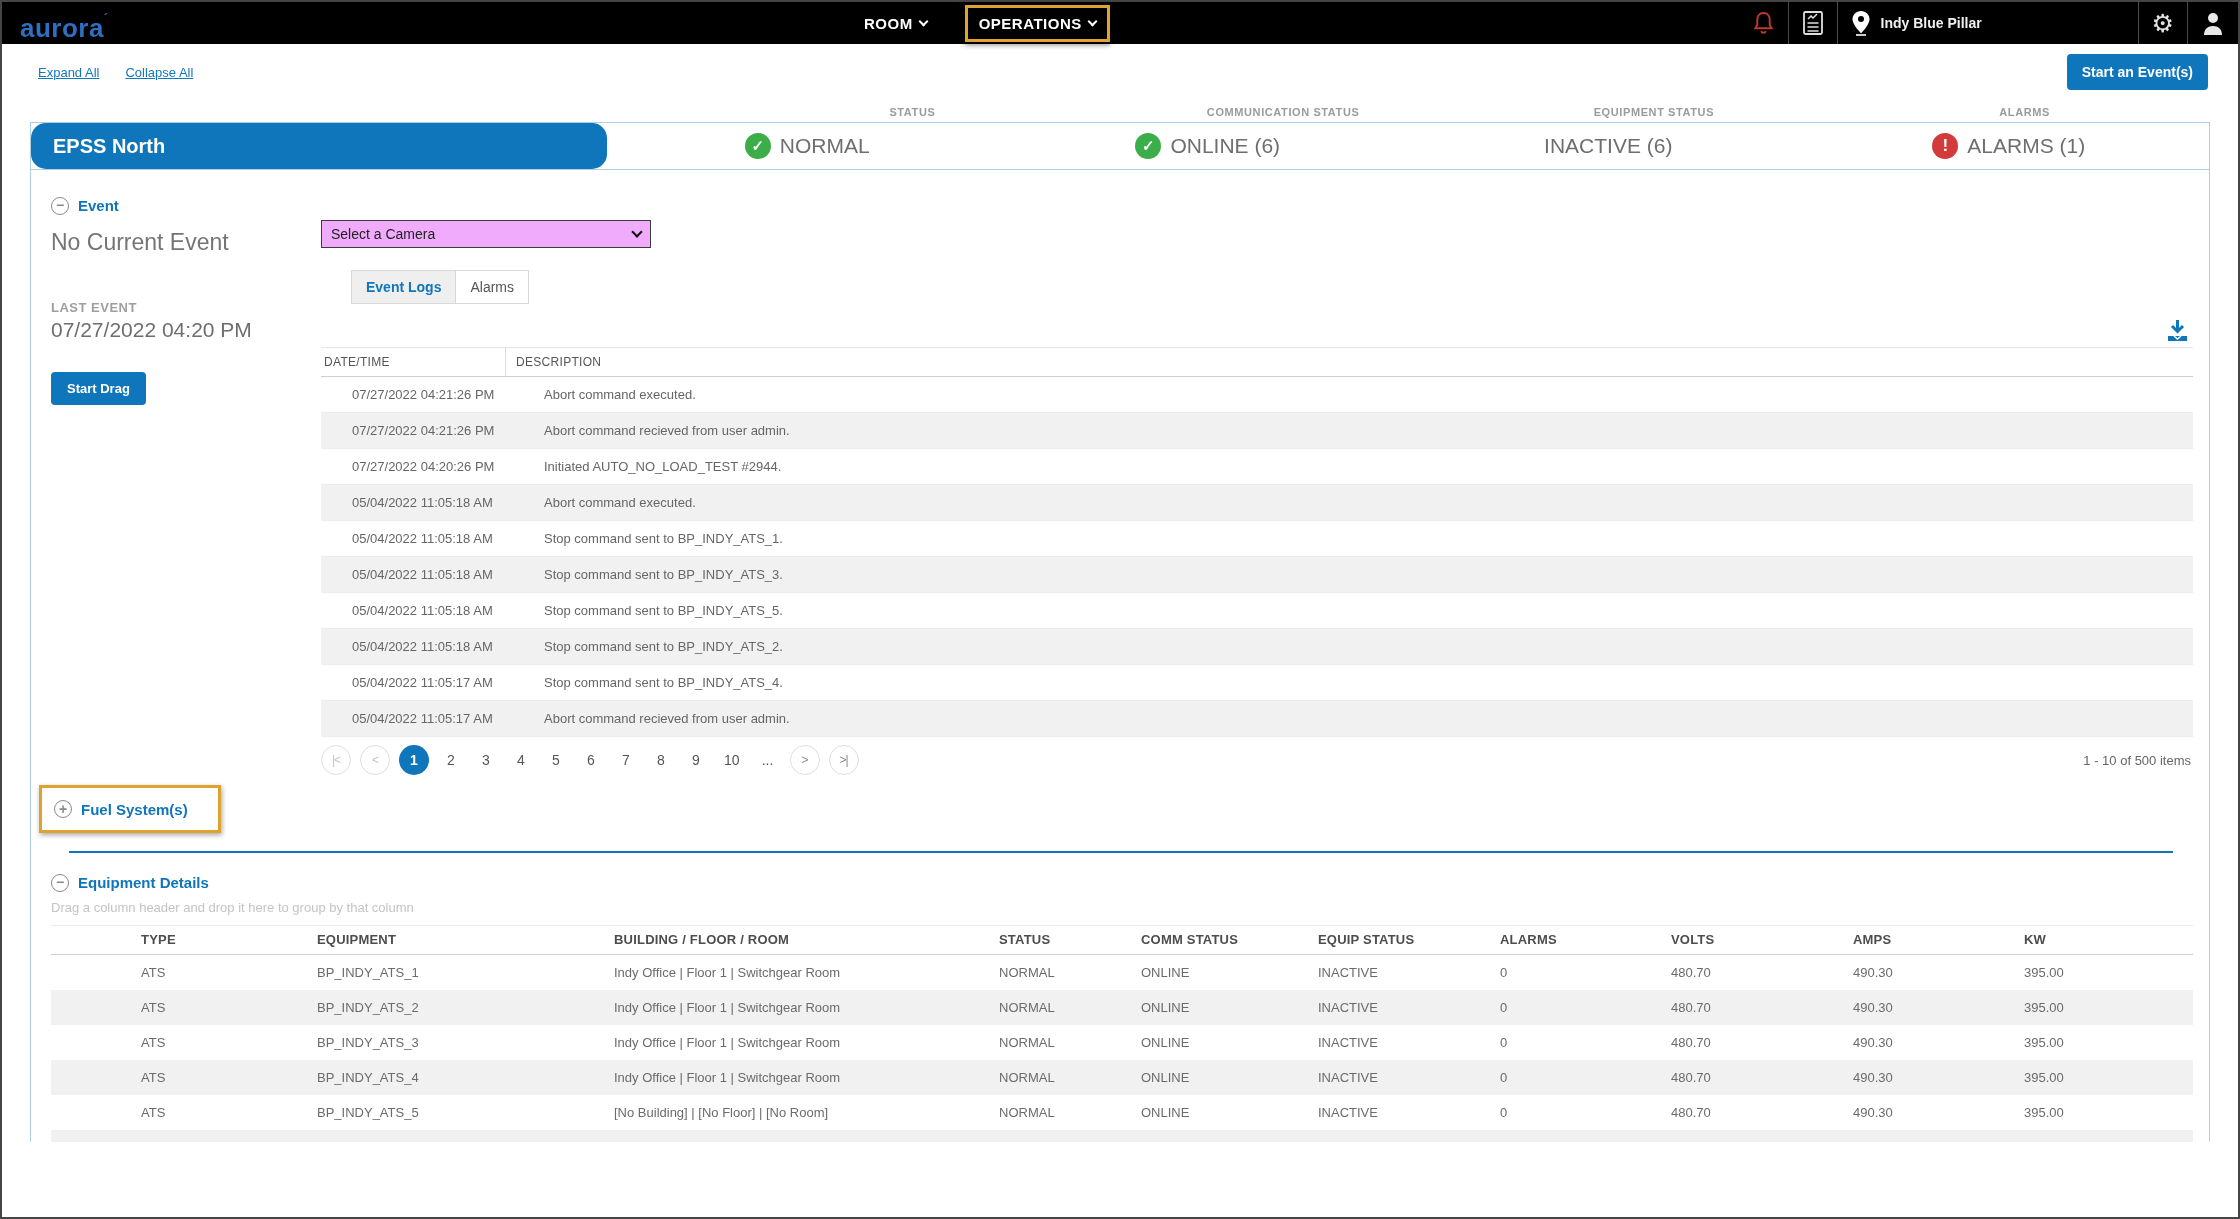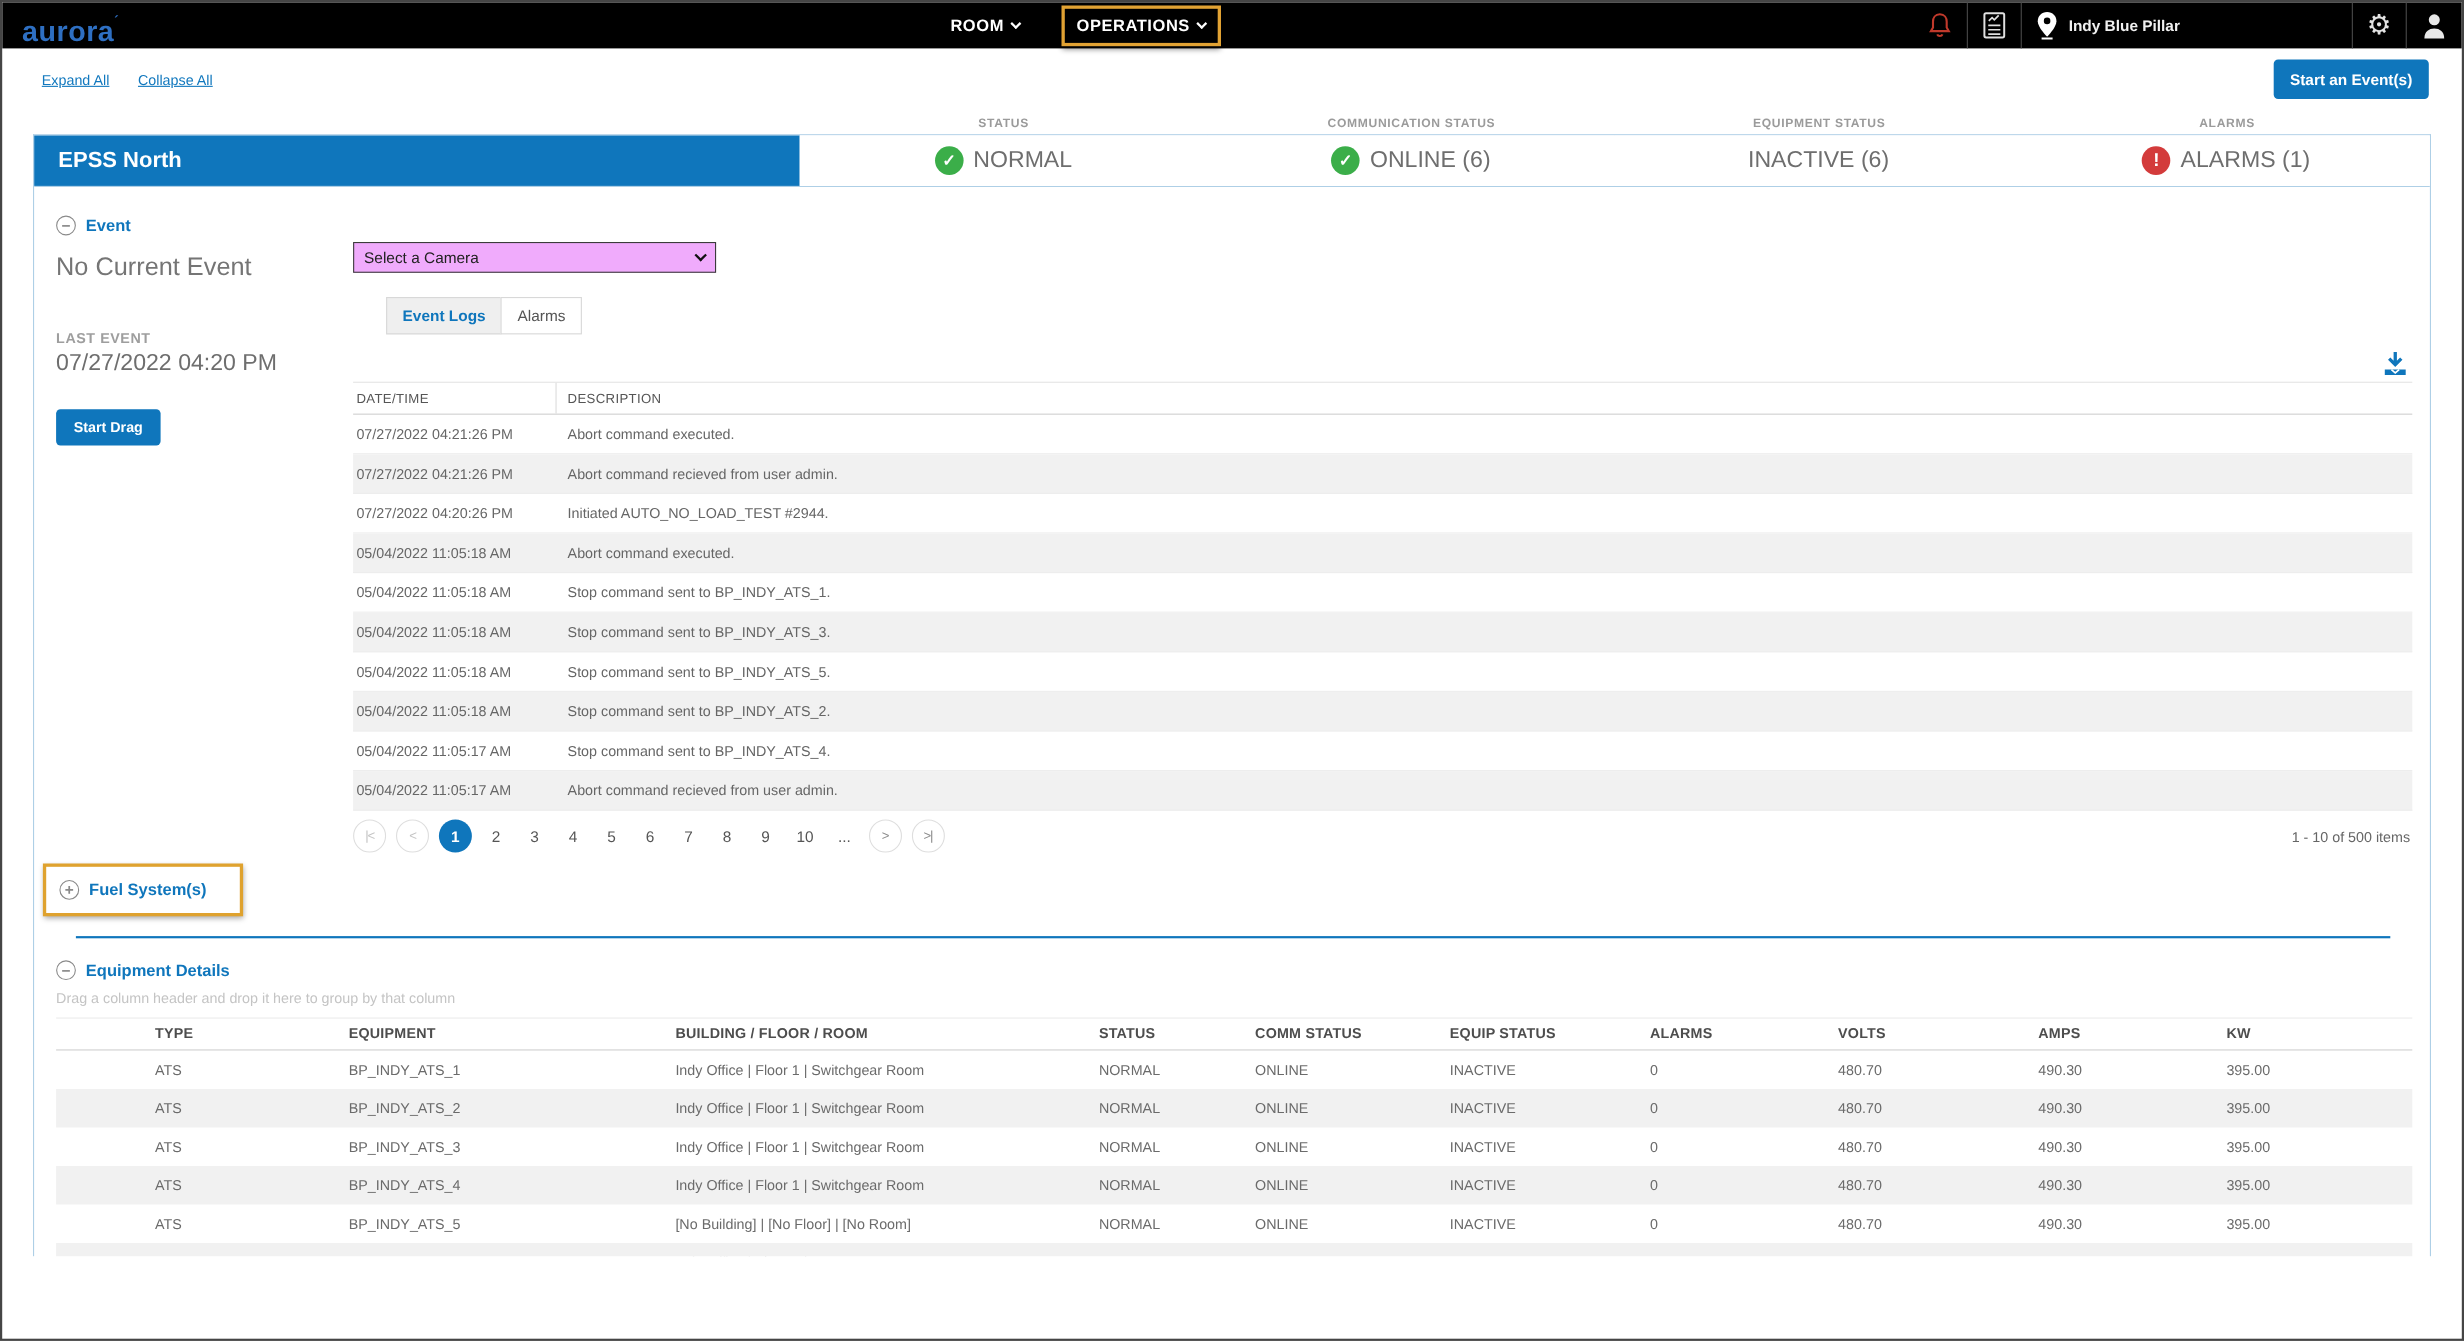--- a/index.html
+++ b/index.html
@@ -46,22 +46,22 @@
   
   .status-labels { display: flex; margin: 6px 28px 0 28px; }
   .status-labels .spacer { width: 697px; }
   .status-labels .lbl { flex: 1; text-align: center; font-size: 11px; font-weight: bold;
     color: #9b9b9b; letter-spacing: .6px; padding-bottom: 4px; }
 
   
   .panel { margin: 0 28px; border: 1px solid #aecfe6; border-bottom: none;
     height: 1020px; overflow: hidden; }
   .status-bar { display: flex; height: 47px; border-bottom: 1px solid #aecfe6; }
-  .status-title { width: 696px; background: #0f76bc; color: #fff; font-size: 20px; font-weight: bold;
-    display: flex; align-items: center; padding-left: 22px; }
+  .status-title { width: 576px; background: #0f76bc; color: #fff; font-size: 20px; font-weight: bold;
+    display: flex; align-items: center; padding-left: 22px; border-radius: 15px; }
   .status-cell { flex: 1; display: flex; align-items: center; justify-content: center; gap: 9px;
     font-size: 21px; color: #6e6e6e; background: #fff; }
   .ic-circle { width: 26px; height: 26px; border-radius: 50%; display: inline-flex;
     align-items: center; justify-content: center; color: #fff; font-weight: bold; flex: 0 0 auto; }
   .ic-check { background: #3bae49; font-size: 15px; }
   .ic-alarm { background: #d33b3b; font-size: 17px; }
 
   .panel-body { padding: 0 16px 0 20px; }
 
   
@@ -94,21 +94,21 @@
 
   .log-table { margin-top: 4px; border-top: 1px solid #e4e4e4; }
   .log-header { display: grid; grid-template-columns: 185px 1fr; height: 29px; align-items: center;
     border-bottom: 1px solid #cfcfcf; }
   .log-header .hcell { font-size: 12px; font-weight: normal; color: #555; letter-spacing: .3px;
     padding-left: 3px; height: 100%; display: flex; align-items: center; }
   .log-header .hcell:first-child { border-right: 1px solid #dcdcdc; }
   .log-header .hcell:last-child { padding-left: 10px; }
   .log-row { display: grid; grid-template-columns: 185px 1fr; height: 36px; align-items: center;
     font-size: 13px; color: #666; border-bottom: 1px solid #ededed; }
-  .log-row .cell { padding-left: 3px; }
+  .log-row .cell { padding-left: 3px; margin-left: 28px; }
   .log-row .cell:last-child { padding-left: 10px; }
   .log-row.alt { background: #f1f1f1; }
 
   
   .pagination { position: relative; display: flex; align-items: center; margin-top: 8px; gap: 9px; }
   .pg-btn { width: 30px; height: 30px; border-radius: 50%; border: 1px solid #dedede;
     display: inline-flex; align-items: center; justify-content: center; font-size: 12px;
     color: #8a8a8a; background: #fff; cursor: pointer; letter-spacing: -1px; }
   .pg-btn.disabled { color: #c3c3c3; cursor: default; }
   .pg-num { min-width: 26px; height: 30px; display: inline-flex; align-items: center; justify-content: center;

